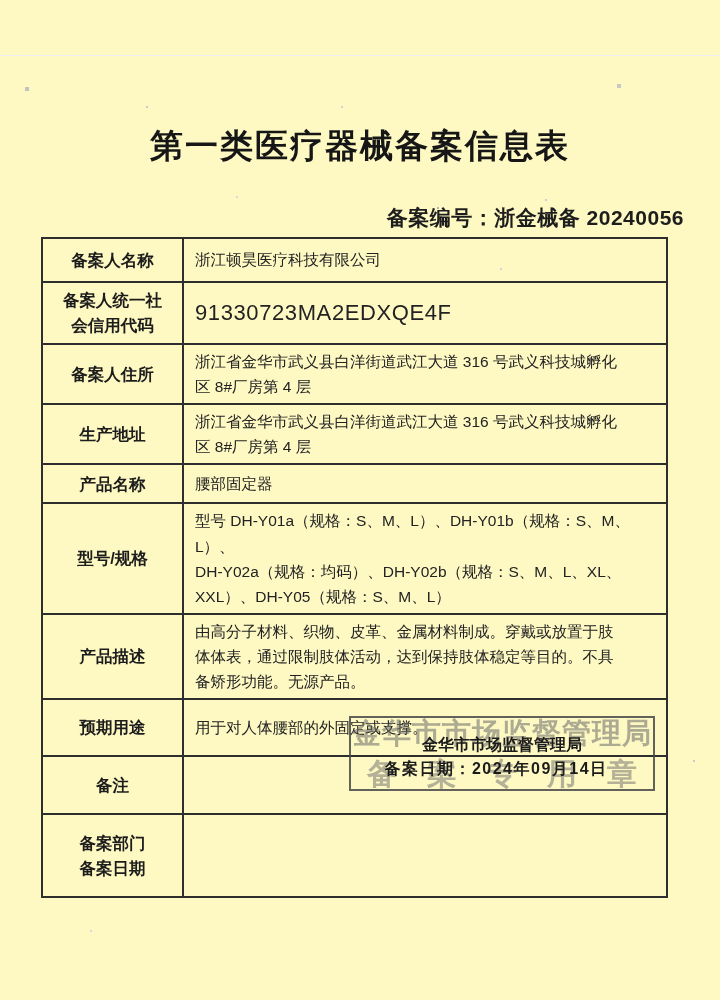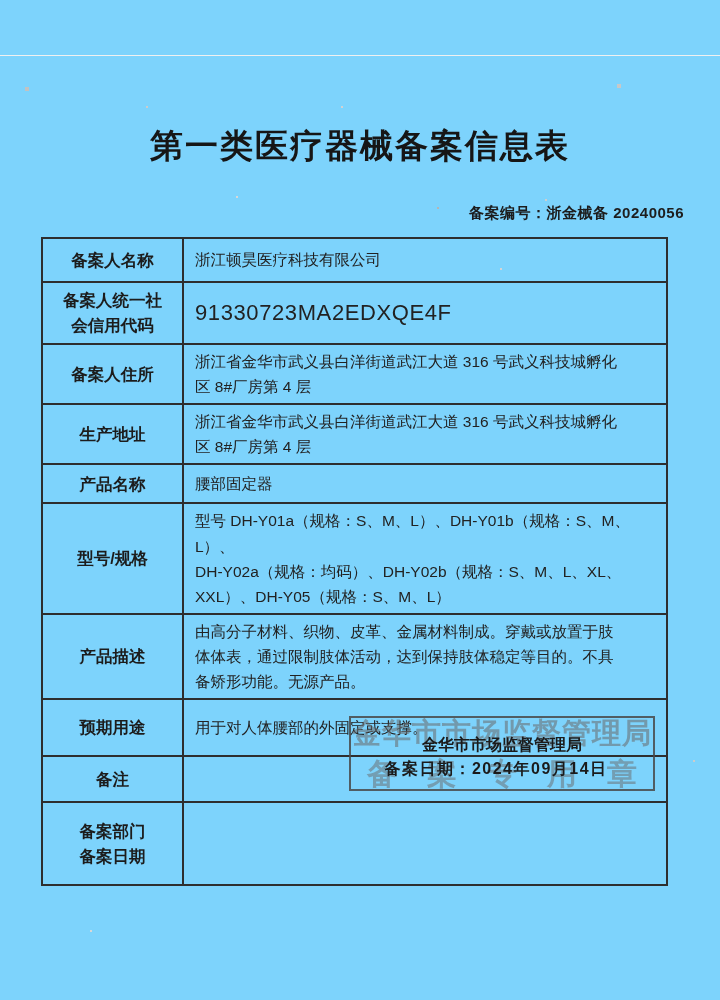--- a/index.html
+++ b/index.html
@@ -6,35 +6,35 @@
   body {
     width: 720px; height: 1000px;
     background: #ffffff;
     font-family: "Liberation Sans", "DejaVu Sans", sans-serif;
     color: #1a1a1a;
     overflow: hidden;
   }
   .doc {
     position: relative;
     width: 720px; height: 1000px;
-    background: #7dd3fc;
+    background: #fef9c3;
   }
   .scan-band {
     position: absolute; top: 55px; left: 0; right: 0; height: 1px;
     background: #f0f0f0;
   }
   .doc-title {
     position: absolute; top: 124px; left: 0;
     width: 100%; text-align: center;
     font-size: 33px; font-weight: 700; letter-spacing: 2px;
     color: #161616; margin: 0;
   }
   .record-no {
     position: absolute; top: 204px; left: 57px; width: 627px;
-    text-align: right; font-size: 15px; font-weight: 600;
+    text-align: right; font-size: 21px; font-weight: 600;
     letter-spacing: 0.5px; color: #1d1d1d;
   }
   table.info-table {
     position: absolute; top: 237px; left: 41px;
     width: 627px; border-collapse: collapse; table-layout: fixed;
   }
   .info-table td {
     border: 2px solid #2e2e2e;
     vertical-align: middle;
     overflow: hidden;
@@ -59,21 +59,21 @@
   .info-table td.value.code { letter-spacing: 0.6px; font-size: 22px; }
   
   .info-table tr.r0  { height: 44px; }
   .info-table tr.r1  { height: 62px; margin-top: 28px; }
   .info-table tr.r2  { height: 55px; }
   .info-table tr.r3  { height: 51px; }
   .info-table tr.r4  { height: 39px; }
   .info-table tr.r5  { height: 67px; }
   .info-table tr.r6  { height: 70px; }
   .info-table tr.r7  { height: 57px; }
-  .info-table tr.r8  { height: 46px; }
+  .info-table tr.r8  { height: 58px; }
   .info-table tr.r9  { height: 83px; }
   .info-table tr.r10 { height: 60px; }
   
   .stamp {
     position: absolute; left: 349px; top: 716px;
     width: 306px; height: 75px;
     border: 2px solid rgba(72, 72, 72, 0.85);
     box-sizing: border-box;
   }
   .seal-line1 {

